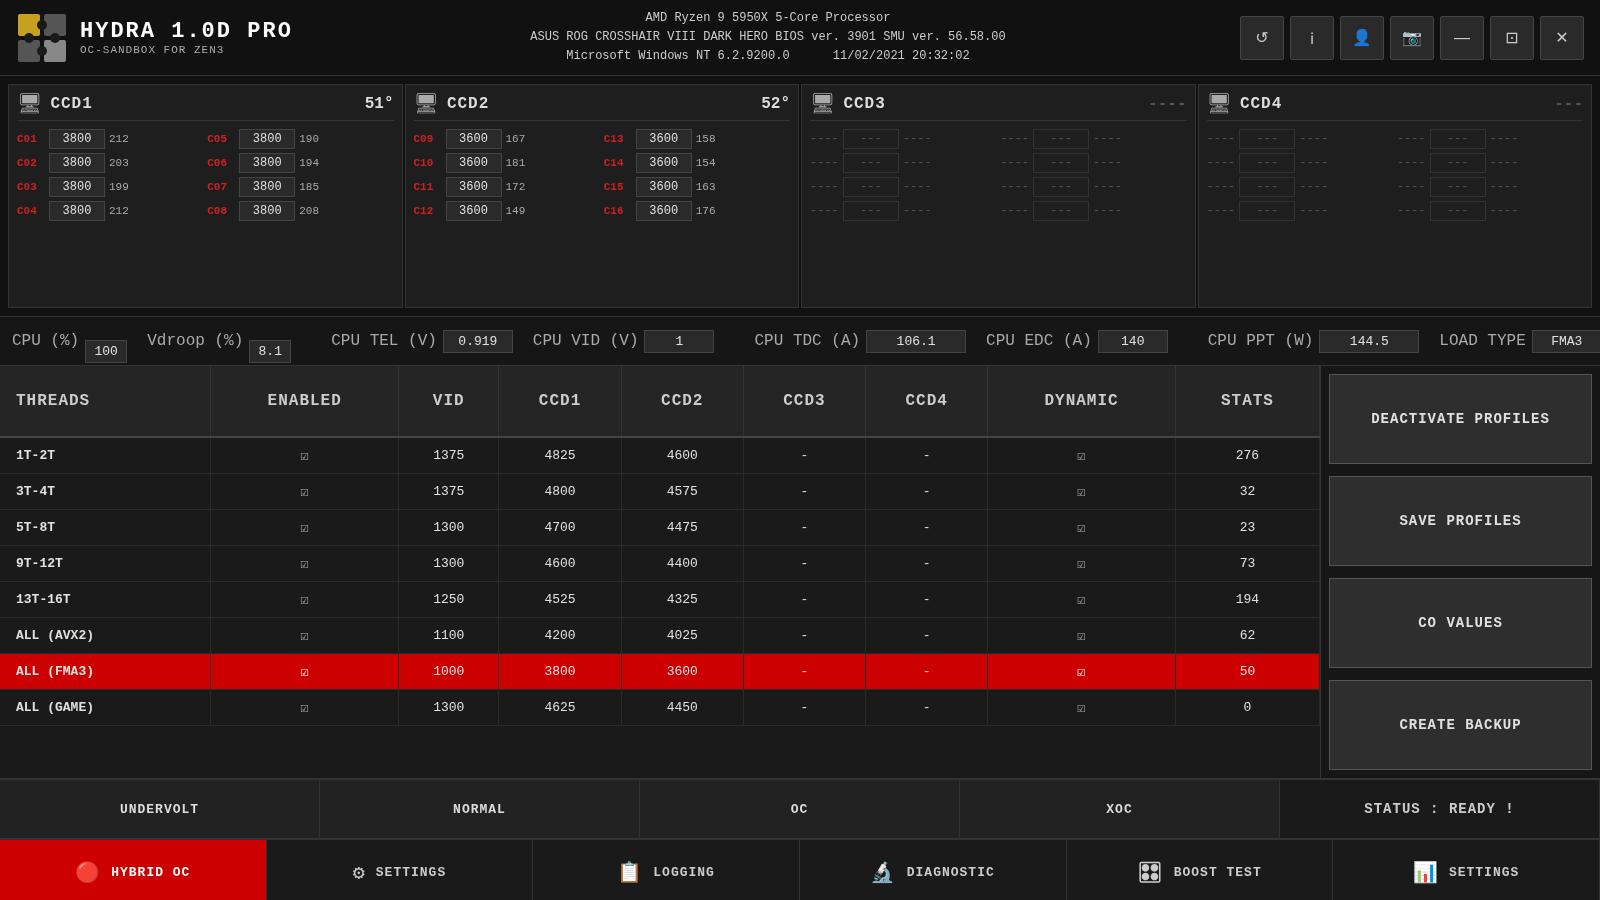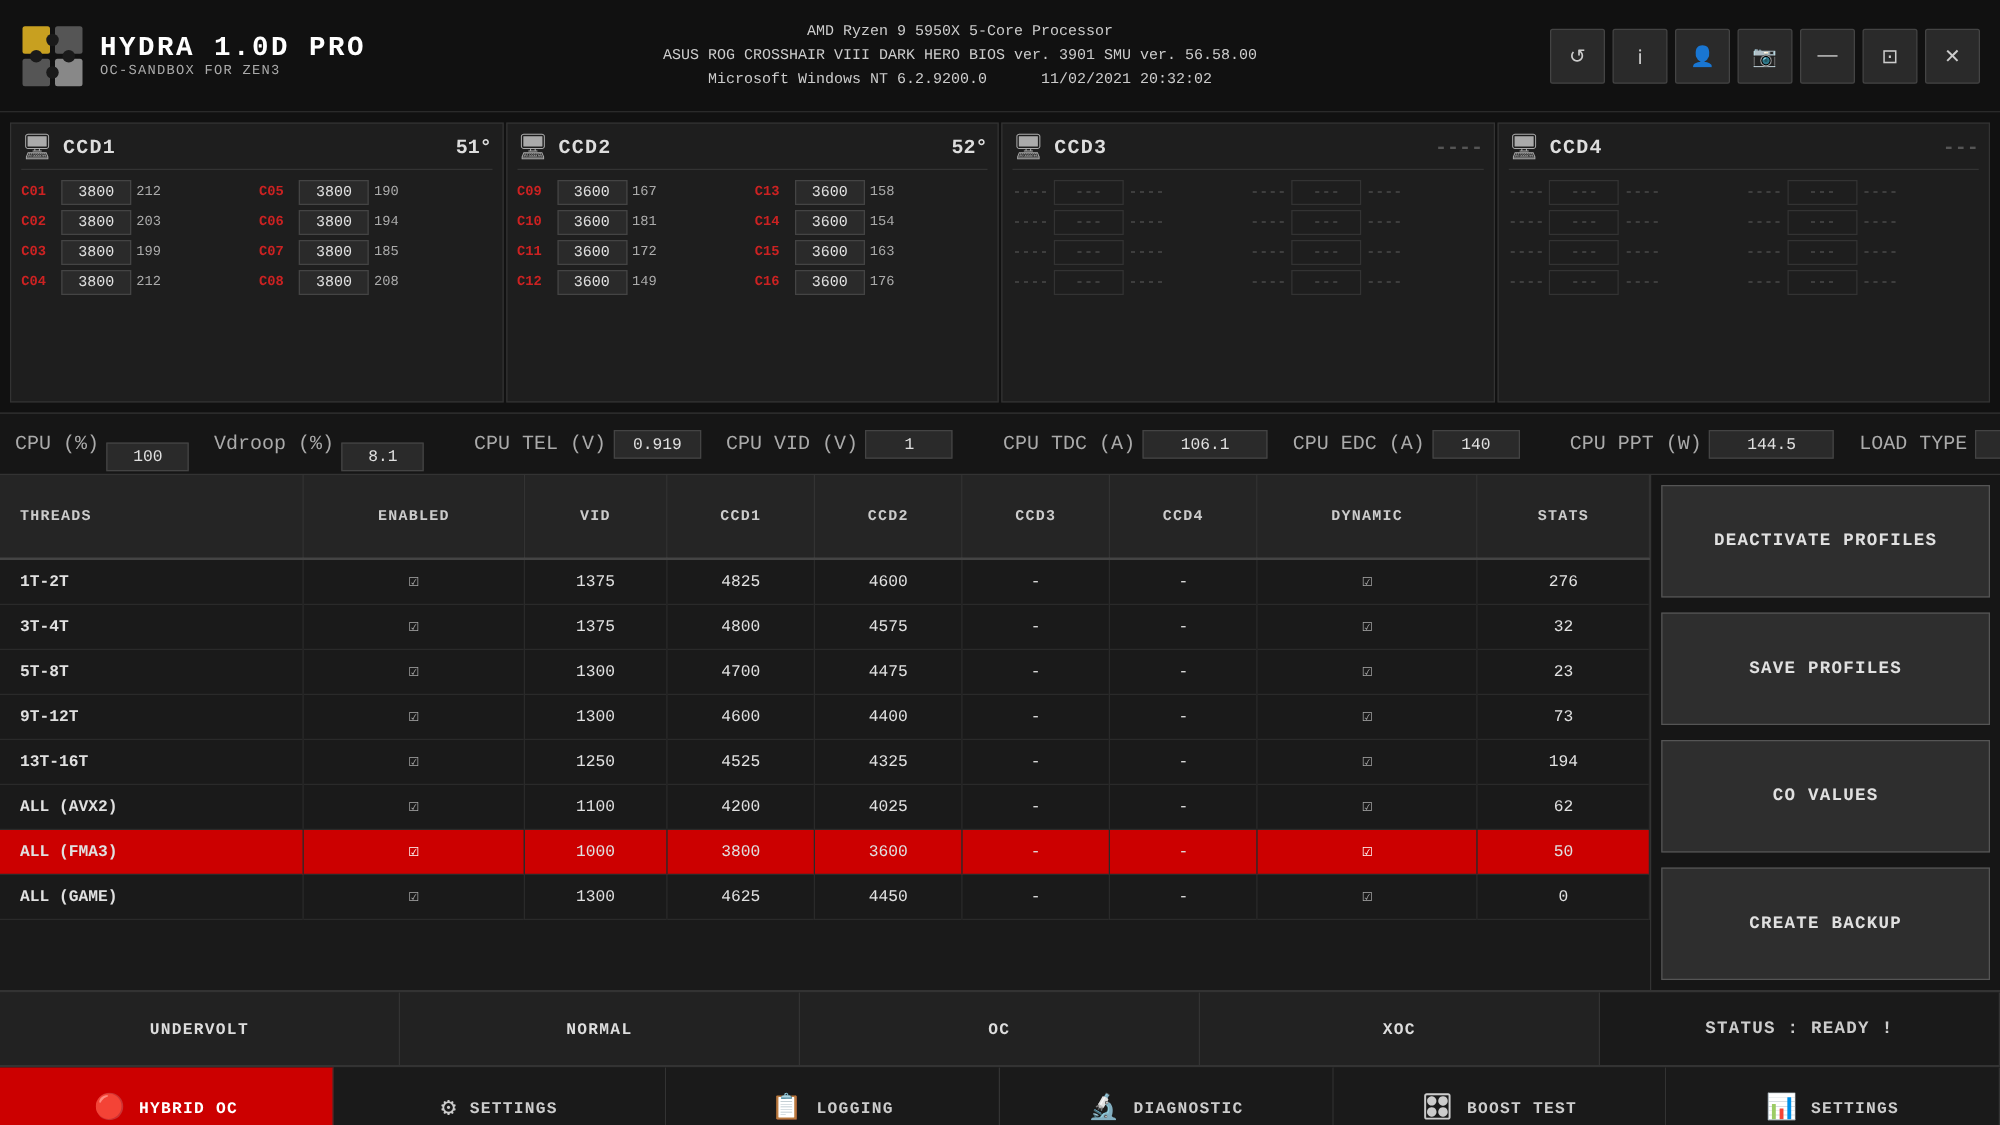--- a/index.html
+++ b/index.html
@@ -13,21 +13,21 @@
       overflow: hidden;
     }
 
     
     .header {
       background: #111;
       display: flex;
       align-items: center;
       padding: 8px 16px;
       border-bottom: 1px solid #333;
-      height: 90px;
+      height: 76px;
     }
     .logo-area {
       display: flex;
       align-items: center;
       gap: 12px;
       min-width: 280px;
     }
     .logo-text h1 {
       font-size: 22px;
       font-weight: bold;
@@ -184,21 +184,21 @@
       padding: 3px 8px;
       width: 70px;
       text-align: center;
       font-family: 'Courier New', monospace;
       font-size: 13px;
     }
     .status-input-wide {
       width: 100px;
     }
     .status-input-narrow {
-      width: 66px;
+      width: 42px;
       margin-top: 20px;
     }
     .status-divider {
       width: 1px;
       height: 30px;
       background: #333;
     }
 
     
     .main-area {
@@ -215,21 +215,21 @@
     table {
       width: 100%;
       border-collapse: collapse;
     }
     thead tr {
       background: #252525;
       border-bottom: 2px solid #444;
     }
     thead th {
       padding: 26px 8px;
-      font-size: 12px;
+      font-size: 16px;
       font-weight: bold;
       color: #ccc;
       letter-spacing: 1px;
       text-align: center;
       border-right: 1px solid #333;
     }
     thead th:first-child { text-align: left; padding-left: 16px; }
     tbody tr {
       border-bottom: 1px solid #2a2a2a;
     }

